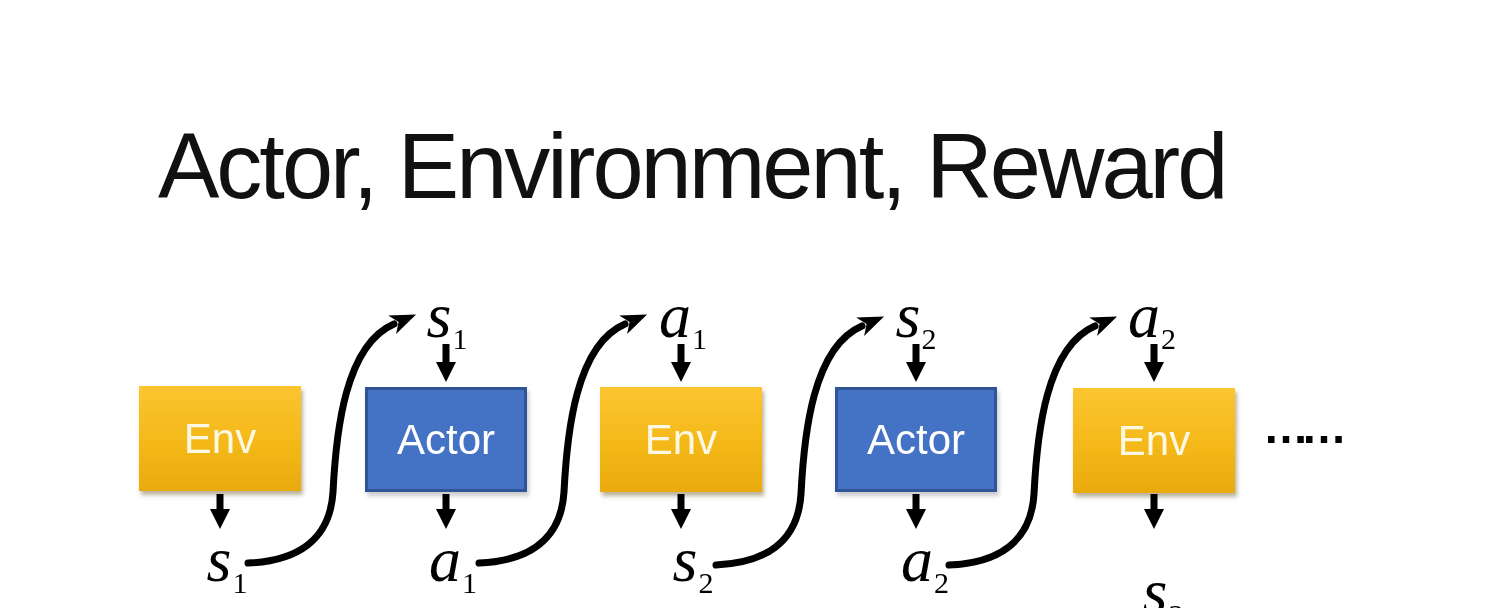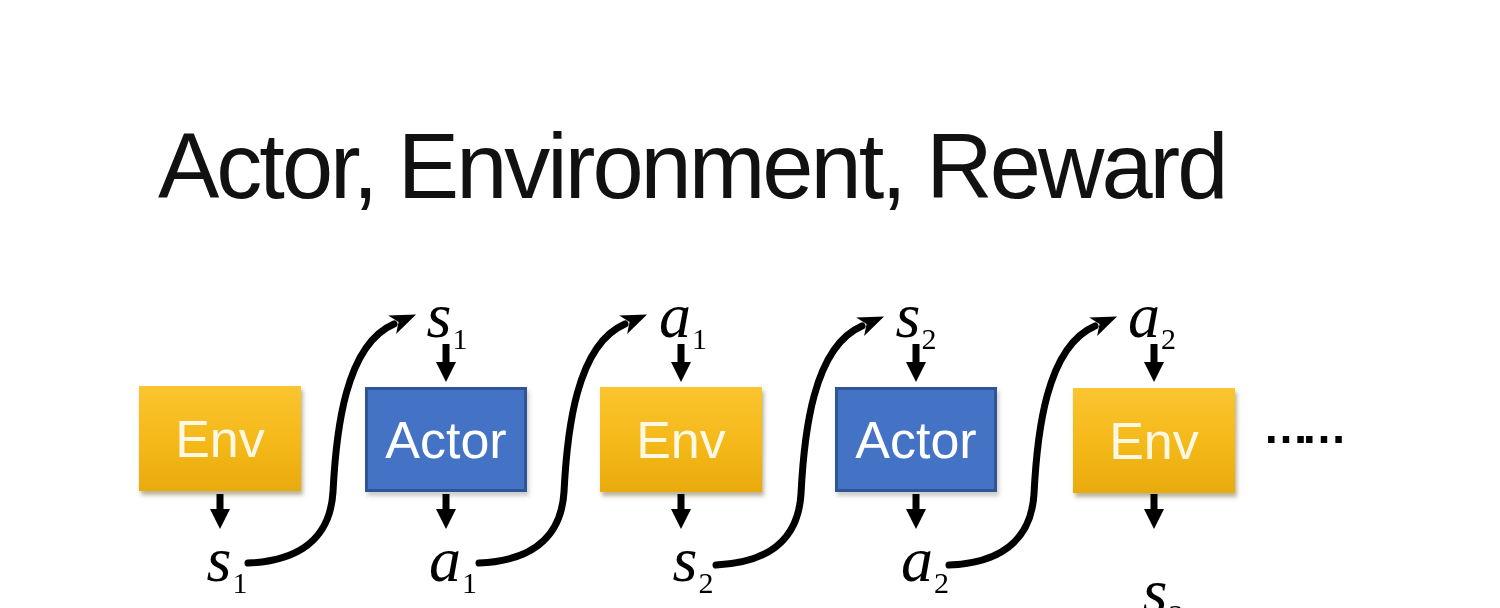--- a/index.html
+++ b/index.html
@@ -19,21 +19,21 @@
     line-height:1;
     color:var(--title,#111);
     white-space:nowrap;
     margin-left:40px;
   }
   .box{
     position:absolute;
     width:162px;height:105px;
     display:flex;align-items:center;justify-content:center;
     box-sizing:border-box;
-    font-size:52px;
+    font-size:42px;
     line-height:1;
   }
   .box.env{
     background:linear-gradient(180deg, var(--env_top,#FBC530) 0%, var(--env_mid,#F4B818) 55%, var(--env_bottom,#E9AA0D) 100%);
     color:var(--env_text,#FDF8E3);
     box-shadow:2px 4px 4px rgba(120,105,60,.5);
   }
   .box.actor{
     background:var(--actor_fill,#4472C4);
     border:3px solid var(--actor_border,#2F5597);

